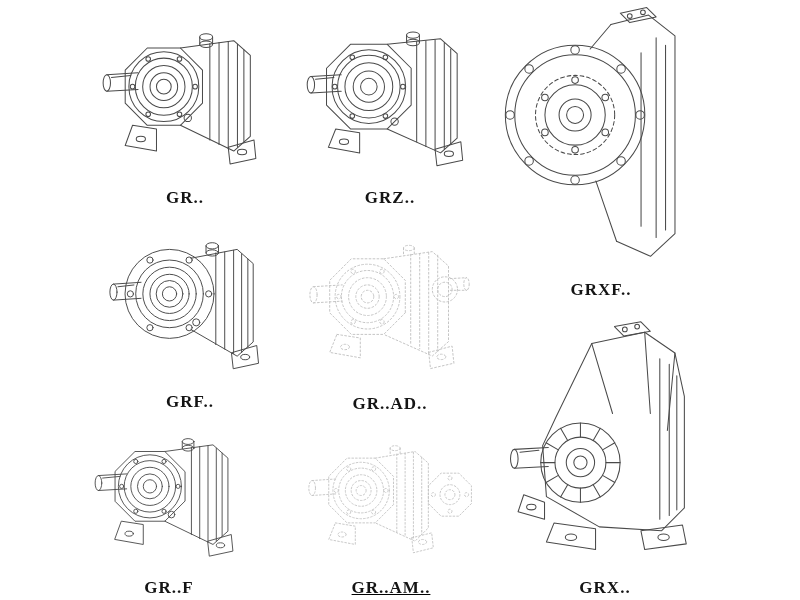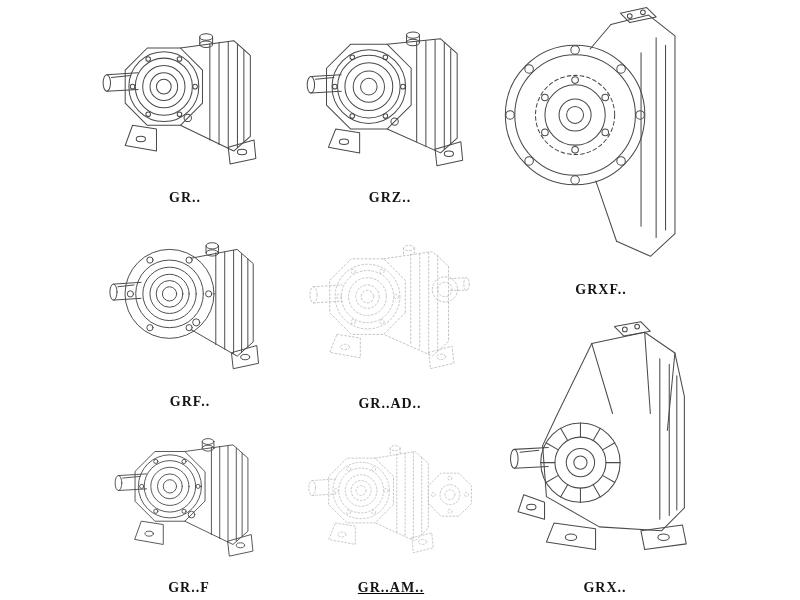--- a/index.html
+++ b/index.html
@@ -8,21 +8,21 @@
     font-family:"Liberation Serif", serif;
     position:relative;overflow:hidden;
   }
   .canvas{position:absolute;inset:0;background:#ffffff;}
   .figure{
     position:absolute;display:flex;flex-direction:column;
     align-items:center;justify-content:flex-end;
   }
   .figure svg{flex:1 1 auto;width:100%;min-height:0;}
   .caption{
-    font-weight:700;font-size:14px;color:#141414;
+    font-weight:700;font-size:17px;color:#141414;
     letter-spacing:1px;line-height:20px;white-space:nowrap;
     padding-top:2px;
   }
   
   svg.drawing *{fill:none;stroke-width:1.1;stroke-linejoin:round;stroke-linecap:round;}
   svg.drawing.solid *{stroke:#4a4a4a;}
   svg.drawing.ghost *{stroke:#c4c4c4;stroke-dasharray:2 2.4;}
 </style>
 </head>
 <body>
@@ -261,21 +261,21 @@
         <ellipse cx="74" cy="249" rx="6" ry="3.5"></ellipse>
         <polygon points="148,242 192,236 196,256 152,262"></polygon>
         <ellipse cx="172" cy="249" rx="6" ry="3.5"></ellipse>
         <polygon points="24,204 46,212 46,230 18,222"></polygon>
         <ellipse cx="32" cy="217" rx="5" ry="3"></ellipse>
       </g>
     </svg>
     <div class="caption">GRX..</div>
   </div>
 
-  <div class="figure" style="left:94px;top:410px;width:190px;height:188px;">
+  <div class="figure" style="left:74px;top:410px;width:190px;height:188px;">
     <svg class="drawing solid" viewBox="0 0 190 200">
       <g>
         <ellipse cx="10" cy="88" rx="4" ry="9"></ellipse>
         <path d="M10 79 L44 77 M10 97 L44 95 M15 82 L36 80"></path>
       </g>
       <g>
         <polygon points="114,110 90,134 54,134 30,110 30,74 54,50 90,50 114,74"></polygon>
         <circle cx="72" cy="92" r="38"></circle>
           <circle cx="72" cy="92" r="31"></circle>
         <circle cx="72" cy="92" r="23"></circle>

